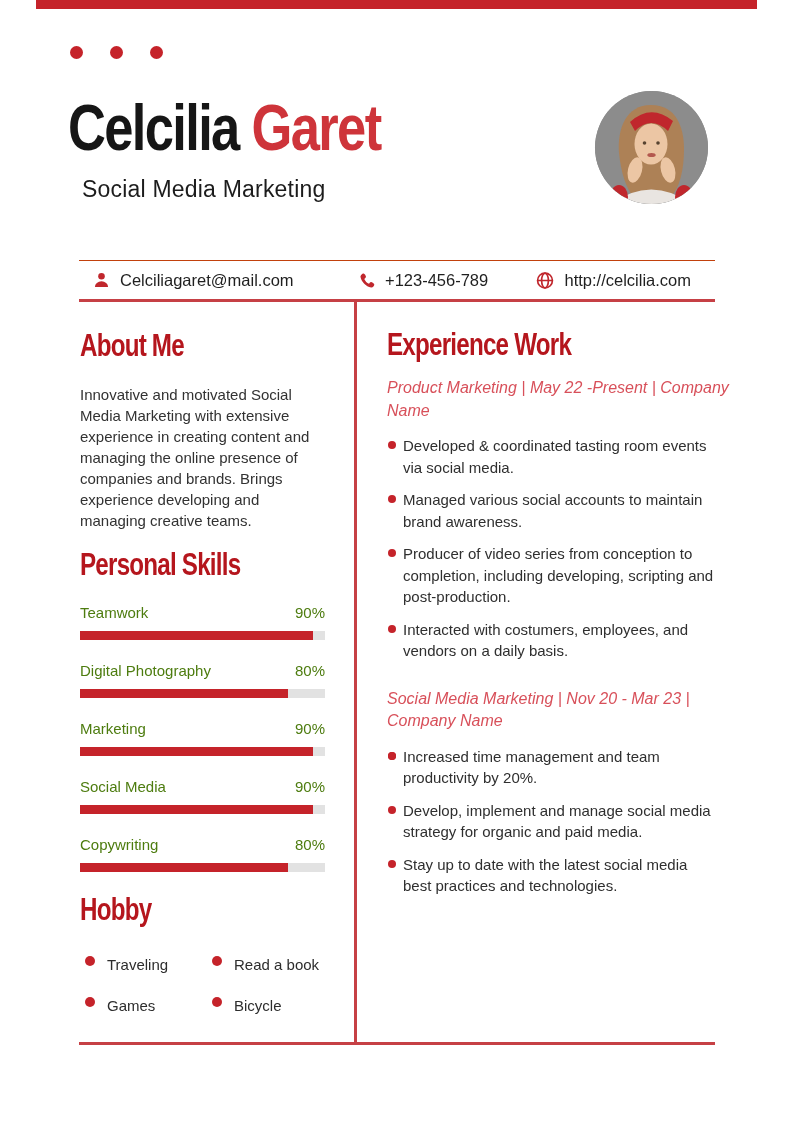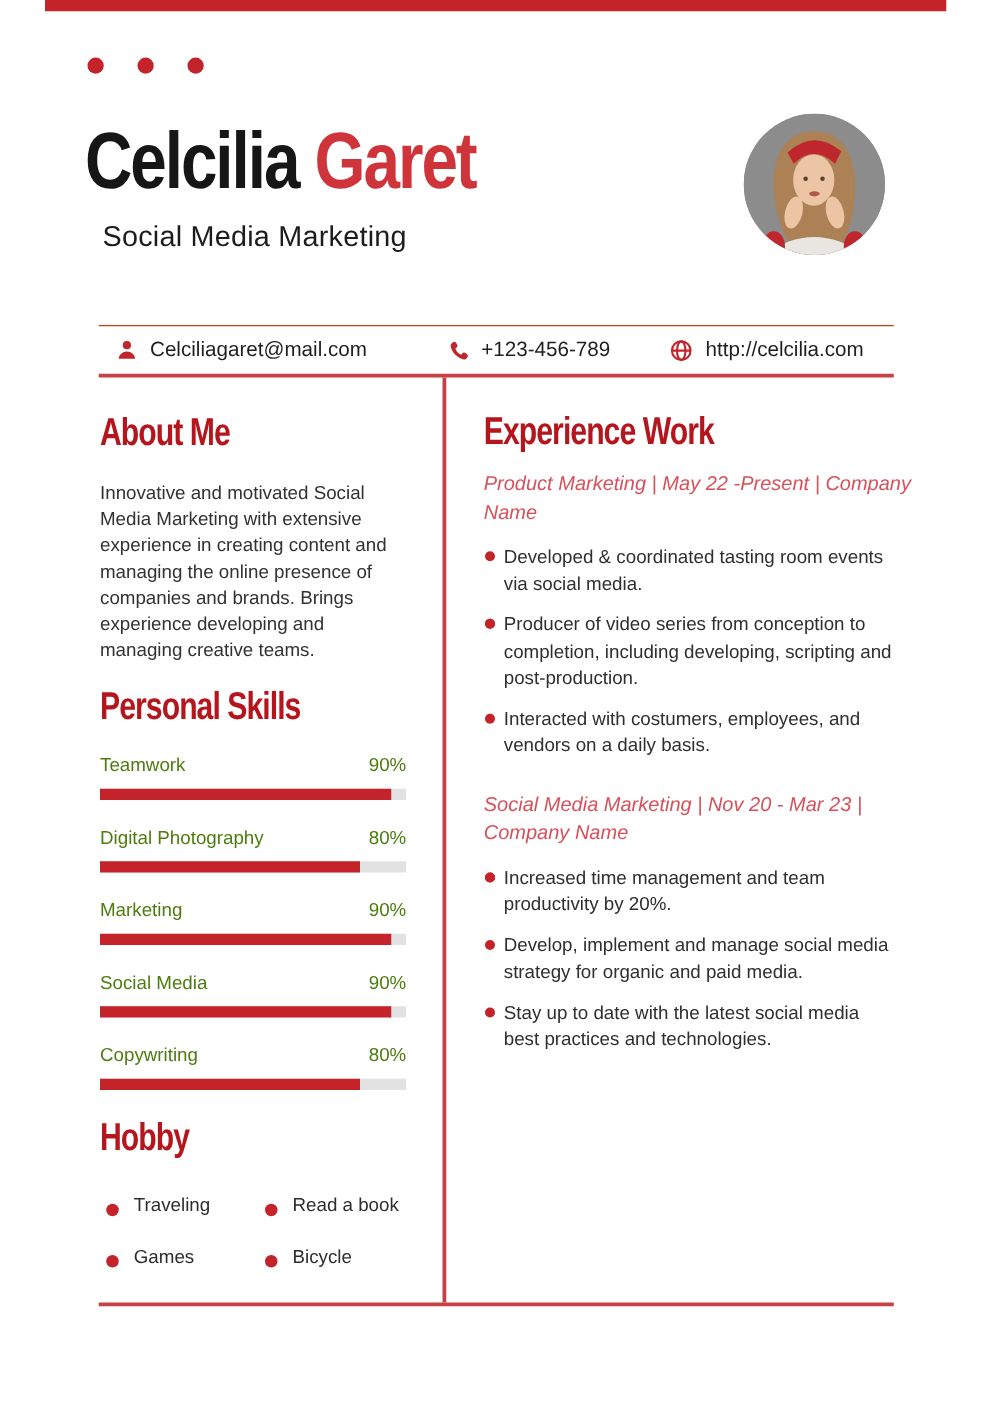--- a/index.html
+++ b/index.html
@@ -33,21 +33,21 @@
   .leftcol { position:absolute; left:80px; top:330px; width:245px; }
   .about-text { margin-top:23px; width:244px; font-size:15px; line-height:21px; color:#323232; }
   #skills-heading { margin-top:18px; }
   .skills-list { margin-top:24px; }
   .skill { margin-bottom:22px; }
   .skill-head { display:flex; justify-content:space-between; align-items:baseline; font-size:15px; color:#4d7c0f; margin-bottom:10px; }
   .skill-track { width:245px; height:9px; background:#e2e2e2; position:relative; }
   .skill-fill { height:9px; background:#c5232a; }
   #hobby-heading { margin-top:16px; }
   .hobby-grid { margin-top:31px; display:grid; grid-template-columns:127px auto; row-gap:24px; }
-  .hobby-item { display:flex; align-items:flex-end; gap:12px; font-size:15px; color:#2d2d2d; }
+  .hobby-item { display:flex; align-items:flex-start; gap:12px; font-size:15px; color:#2d2d2d; }
   .hdot { width:10px; height:10px; border-radius:50%; background:#c5232a; margin-left:5px; flex:none; }
 
   .rightcol { position:absolute; left:387px; top:329px; width:336px; }
   .job-title { margin-top:17px; width:345px; font-size:16px; font-style:italic; color:#d8505a; line-height:22.5px; }
   .job-title.second { margin-top:26px; }
   .job-bullets { margin-top:13px; list-style:none; }
   .job-bullets li { position:relative; padding-left:16px; font-size:15px; line-height:21.5px; color:#2f2f2f; margin-bottom:11px; width:332px; }
   .job-bullets li .bdot { position:absolute; left:1px; top:6px; width:8px; height:8px; border-radius:50%; background:#c5232a; }
 </style>
 </head>
@@ -183,21 +183,21 @@
       </div>
     </div>
 </div>
 
 <div class="rightcol">
   <div class="h2">Experience Work</div>
   <div id="jobs">
       <p class="job-title">Product Marketing | May 22 -Present | Company Name</p>
       <ul class="job-bullets">
         <li class="job-bullet"><span class="bdot"></span><span class="bullet-text">Developed &amp; coordinated tasting room events via social media.</span></li>
-        <li class="job-bullet"><span class="bdot"></span></li>
+        <li class="job-bullet"><span class="bdot"></span><span class="bullet-text">Managed various social accounts to maintain brand awareness.</span></li>
         <li class="job-bullet"><span class="bdot"></span><span class="bullet-text">Producer of video series from conception to completion, including developing, scripting and post-production.</span></li>
         <li class="job-bullet"><span class="bdot"></span><span class="bullet-text">Interacted with costumers, employees, and vendors on a daily basis.</span></li>
       </ul>
       <p class="job-title second">Social Media Marketing | Nov 20 - Mar 23 | Company Name</p>
       <ul class="job-bullets">
         <li class="job-bullet"><span class="bdot"></span></li>
         <li class="job-bullet"><span class="bdot"></span><span class="bullet-text">Increased time management and team productivity by 20%.</span></li>
         <li class="job-bullet"><span class="bdot"></span><span class="bullet-text">Develop, implement and manage social media strategy for organic and paid media.</span></li>
         <li class="job-bullet"><span class="bdot"></span><span class="bullet-text">Stay up to date with the latest social media best practices and technologies.</span></li>
       </ul>

